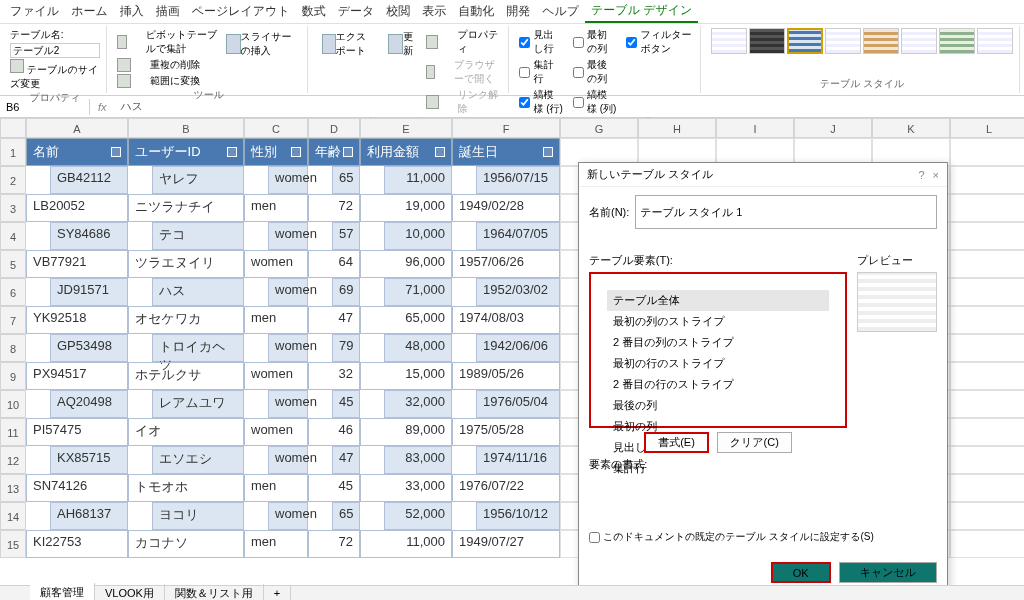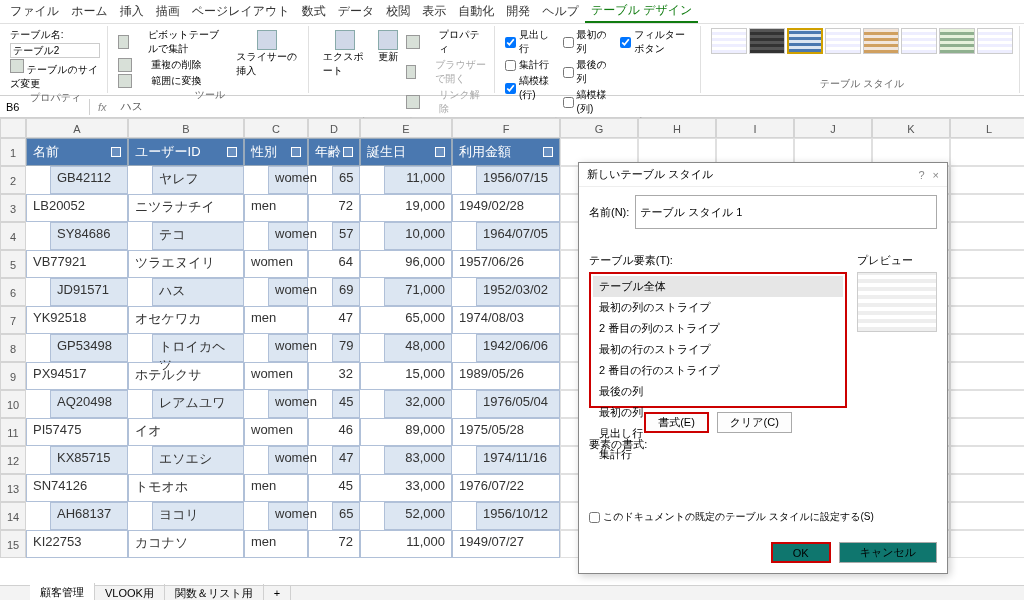--- a/index.html
+++ b/index.html
@@ -4,21 +4,21 @@
 <style>
 * { margin: 0; padding: 0; box-sizing: border-box; font-family: "Yu Gothic UI", "Meiryo", sans-serif; }
 body { width: 1024px; height: 600px; background: #fff; overflow: hidden; font-size: 12px; position: relative; }
 .menubar { display: flex; align-items: center; height: 24px; padding: 0 4px; border-bottom: 1px solid #e0e0e0; }
 .menubar span { padding: 2px 6px; color: #333; cursor: default; }
 .menubar .active { color: #107c10; border-bottom: 2px solid #107c10; }
 .ribbon { display: flex; align-items: stretch; height: 72px; border-bottom: 1px solid #d0d0d0; padding: 2px 4px; gap: 4px; }
 .group { display: flex; flex-direction: column; justify-content: space-between; border-right: 1px solid #e0e0e0; padding: 2px 6px; }
 .group-body { display: flex; gap: 4px; align-items: flex-start; }
 .group-label { text-align: center; font-size: 10px; color: #666; }
-.ribbon-btn { display: flex; flex-direction: column; align-items: center; font-size: 10px; padding: 2px 4px; }
+.ribbon-btn { display: flex; flex-direction: row; align-items: center; font-size: 10px; padding: 2px 4px; }
 .ribbon-btn .icon { width: 20px; height: 20px; background: #d0d8e8; border: 1px solid #8aa; }
 .ribbon-small { display: flex; flex-direction: column; gap: 2px; }
 .ribbon-small div { font-size: 10px; display: flex; align-items: center; gap: 19px; }
 .minicon { width: 14px; height: 14px; background: #d8e0d8; border: 1px solid #999; display: inline-block; }
 .tbl-name { display: flex; flex-direction: column; gap: 1px; font-size: 10px; }
 .tbl-name input { width: 90px; font-size: 10px; border: 1px solid #ccc; padding: 1px 2px; }
 .chk { display: flex; align-items: center; gap: 3px; font-size: 10px; }
 input[type=checkbox] { width: 11px; height: 11px; }
 .style-gallery { display: flex; gap: 2px; }
 .style-swatch { width: 36px; height: 26px; border: 1px solid #ccc; }
@@ -41,21 +41,21 @@
 .band { background: #dce6f2; margin-left: 24px; }
 .blank { border: 1px solid #e0e0e0; height: 28px; }
 .sheet-tabs { position: absolute; bottom: 0; left: 0; right: 0; display: flex; align-items: center; height: 15px; background: #f3f3f3; border-top: 1px solid #d0d0d0; font-size: 11px; padding-left: 30px; gap: 0; }
 .sheet-tabs .tab { padding: 2px 10px; border-right: 1px solid #d0d0d0; }
 .sheet-tabs .tab.active { background: #fff; border-bottom: 2px solid #107c10; }
 .dialog { position: absolute; top: 162px; left: 578px; width: 370px; background: #fff; border: 1px solid #888; box-shadow: 2px 2px 8px rgba(0,0,0,0.2); font-size: 11px; }
 .dialog-title { padding: 4px 8px; display: flex; justify-content: space-between; align-items: center; border-bottom: 1px solid #eee; }
 .dialog-body { padding: 8px 10px; display: flex; flex-direction: column; gap: 24px; }
 .dialog-row { display: flex; align-items: center; gap: 6px; }
 .dialog-row input[type=text] { flex: 1; border: 1px solid #aaa; padding: 10px 4px; font-size: 11px; }
-.listbox { border: 2px solid #c00; height: 136px; padding: 2px; display: flex; flex-direction: column; }
+.listbox { border: 2px solid #c00; height: 156px; padding: 16px; display: flex; flex-direction: column; }
 .listbox div { padding: 3px 6px; }
 .listbox div.sel { background: #e6e6e6; }
 .dialog-btns { display: flex; justify-content: center; gap: 8px; }
 .dialog-btns button { padding: 1px 12px; font-size: 11px; border: 1px solid #aaa; background: #fdfdfd; }
 .redbox { border: 2px solid #c00 !important; }
 .dialog-footer { display: flex; justify-content: flex-end; gap: 8px; padding: 10px; }
 .dialog-footer button { padding: 2px 20px; font-size: 11px; border: 1px solid #aaa; background: #0f766e; }
 .preview-box { width: 80px; height: 60px; border: 1px solid #ccc; background: repeating-linear-gradient(0deg,#eee 0 4px,#fff 4px 8px);}
 .close-btns { display: flex; gap: 8px; color: #888; }
 .close-btns span { cursor: default; }
@@ -227,25 +227,25 @@
     </div>
     <div class="thdr">
       <span>性別</span>
       <span class="drop"></span>
     </div>
     <div class="thdr">
       <span>年齢</span>
       <span class="drop"></span>
     </div>
     <div class="thdr">
+      <span>利用金額</span>
+      <span class="drop"></span>
+    </div>
+    <div class="thdr">
       <span>誕生日</span>
-      <span class="drop"></span>
-    </div>
-    <div class="thdr">
-      <span>利用金額</span>
       <span class="drop"></span>
     </div>
     <div class="blank"></div>
     <div class="blank"></div>
     <div class="blank"></div>
     <div class="blank"></div>
     <div class="blank"></div>
     <div class="blank"></div>
     <div class="rowhdr">2</div>
     <div class="cell band">GB42112</div>

